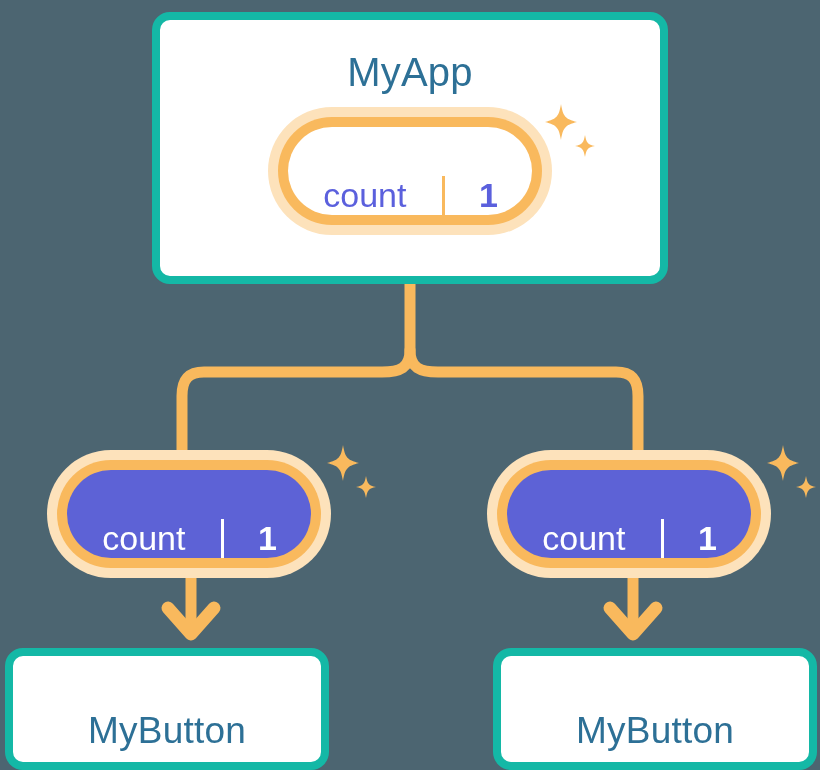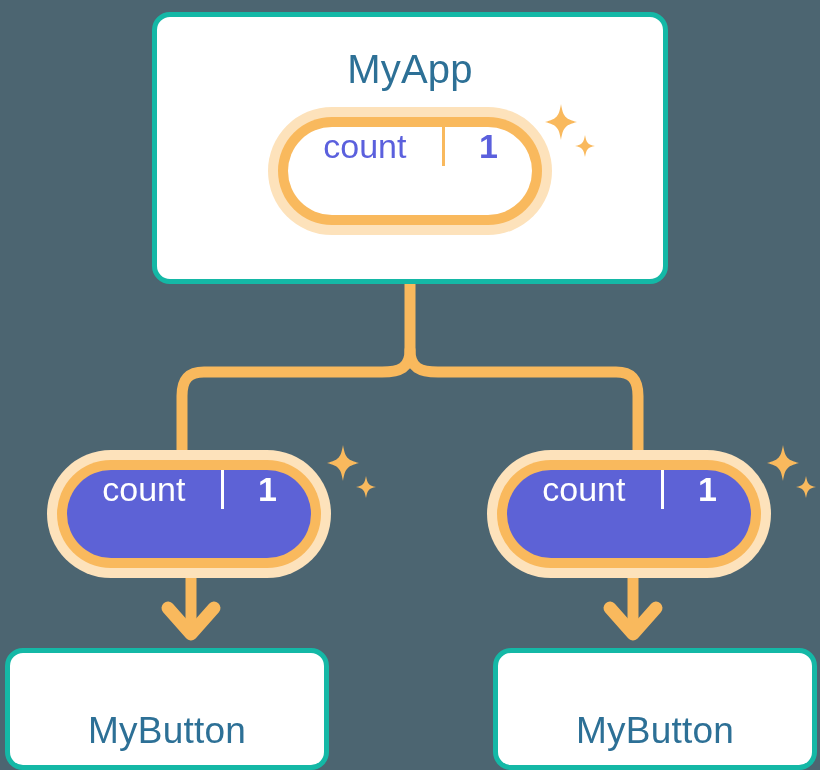--- a/index.html
+++ b/index.html
@@ -13,21 +13,21 @@
     height: 770px;
     background: #4c6571;
     overflow: hidden;
     font-family: "Liberation Sans", sans-serif;
   }
 
   
   .card {
     position: absolute;
     background: #ffffff;
-    border: 5px solid #14b8a6;
+    border: 8px solid #14b8a6;
     border-radius: 18px;
     box-sizing: border-box;
     display: flex;
     align-items: center;
     justify-content: center;
   }
   .card-title {
     color: #2d7096;
     font-weight: 400;
     letter-spacing: .2px;
@@ -78,21 +78,21 @@
     position: absolute;
     left: 10px; top: 10px; right: 10px; bottom: 10px;
     border-radius: 999px;
     background: #f9b95d;
   }
   .pill-body {
     position: absolute;
     left: 20px; top: 20px; right: 20px; bottom: 20px;
     border-radius: 999px;
     display: flex;
-    align-items: flex-start;
+    align-items: flex-end;
     overflow: hidden;
   }
   .pill-key, .pill-val {
     display: flex;
     align-items: center;
     justify-content: center;
     box-sizing: border-box;
   }
   .pill-key { flex: 0 0 63%; font-size: 34px; }
   .pill-val { flex: 1 1 auto; font-size: 34px; font-weight: 700; }

